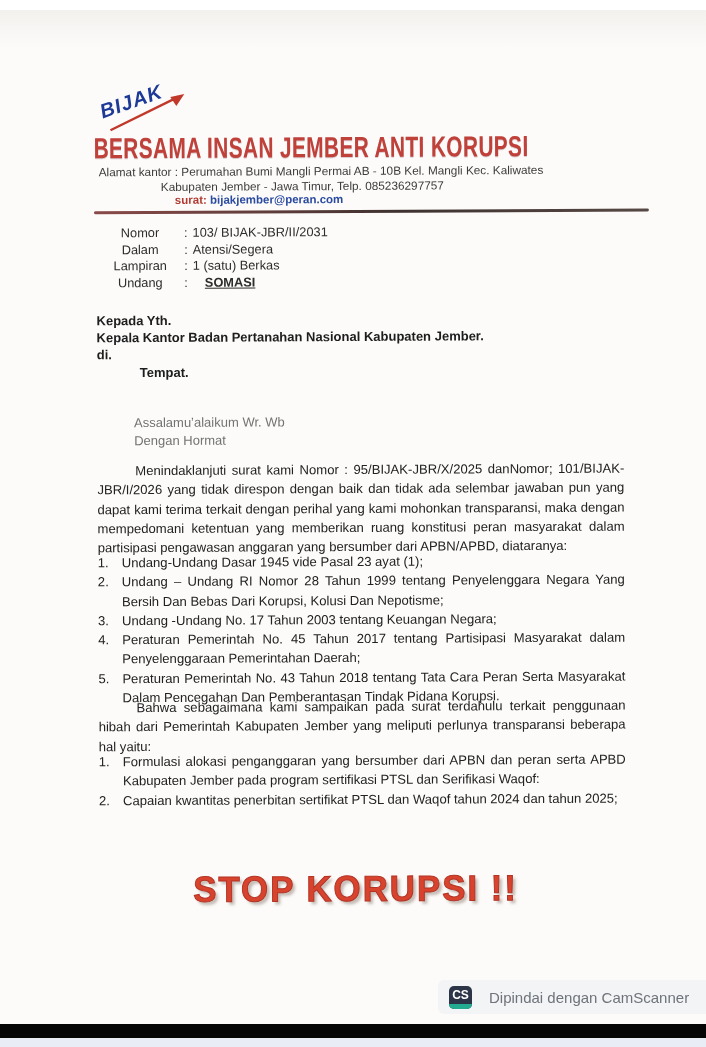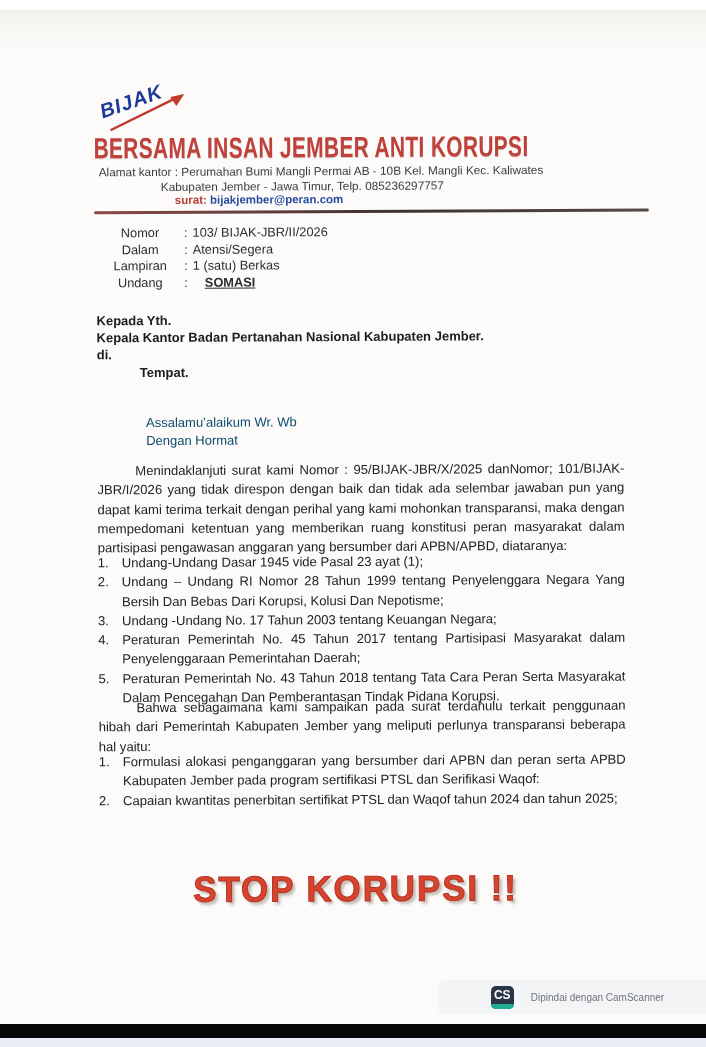--- a/index.html
+++ b/index.html
@@ -42,21 +42,21 @@
   .meta-colon{margin-right:5px;}
   .meta-emph{font-weight:700;text-decoration:underline;margin-left:12px;}
 
   
   .recipient{position:absolute;left:97px;top:311px;font-size:13px;line-height:17.2px;color:#1d1d1d;}
   .r-bold{font-weight:700;}
   .r-semib{font-weight:700;}
   .r-indent{margin-left:43px;}
 
   
-  .salutation{position:absolute;left:134px;top:413px;font-size:13px;line-height:17.5px;color:#0c4a6e;font-weight:500;margin-left:12px;}
+  .salutation{position:absolute;left:134px;top:413px;font-size:13px;line-height:17.5px;color:#737373;font-weight:500;}
 
   
   .para{position:absolute;left:97px;width:527px;font-size:13.1px;line-height:19.3px;
     text-align:justify;color:#222;}
   .para1{top:460px;text-indent:38px;}
   .para2{top:697px;text-indent:38px;}
   .num-list{position:absolute;left:97px;width:527px;font-size:13.1px;line-height:19.3px;color:#222;}
   .legal-list{top:552px;}
   .request-list{top:751px;}
   .li-row{display:flex;}
@@ -70,26 +70,25 @@
     -webkit-text-stroke:1px #b23425;
     text-shadow:3px 3px 3px rgba(145,130,120,0.55);
     transform:scaleX(0.97);
   }
 
   
   .watermark{
     position:absolute;top:980px;right:0;width:268px;height:34px;background:#f3f4f6;
     border-radius:6px 0 0 6px;display:flex;align-items:center;gap:17px;padding-left:11px;
     box-sizing:border-box;
-    justify-content:center;
   }
   .cs-icon{position:relative;width:23px;height:23px;border-radius:5px;background:#2c3547;flex:none;overflow:hidden;}
   .cs-icon span{position:absolute;top:2px;left:0;right:0;text-align:center;color:#fff;font-weight:700;font-size:12px;}
   .cs-strip{position:absolute;bottom:0;left:0;right:0;height:5px;background:#22ac92;}
-  .wm-text{color:#6f737a;font-size:10px;white-space:nowrap;}
+  .wm-text{color:#6f737a;font-size:15px;white-space:nowrap;}
 </style>
 </head>
 <body>
 
 <div class="screenshot">
   <div class="scan-top"></div>
   <div class="scan-shade"></div>
 
   <div class="letter">
 
@@ -109,21 +108,21 @@
     <div class="email-line">
       <span class="email-label">surat:</span>
       <span class="email-value">bijakjember@peran.com</span>
     </div>
     <div class="rule"></div>
 
     <div class="meta">
       <div class="meta-row">
         <span class="meta-label">Nomor</span>
         <span class="meta-colon">:</span>
-        <span>103/ BIJAK-JBR/II/2026</span>
+        <span>103/ BIJAK-JBR/II/2031</span>
       </div>
       <div class="meta-row">
         <span class="meta-label">Dalam</span>
         <span class="meta-colon">:</span>
         <span>Atensi/Segera</span>
       </div>
       <div class="meta-row">
         <span class="meta-label">Lampiran</span>
         <span class="meta-colon">:</span>
         <span>1 (satu) Berkas</span>

